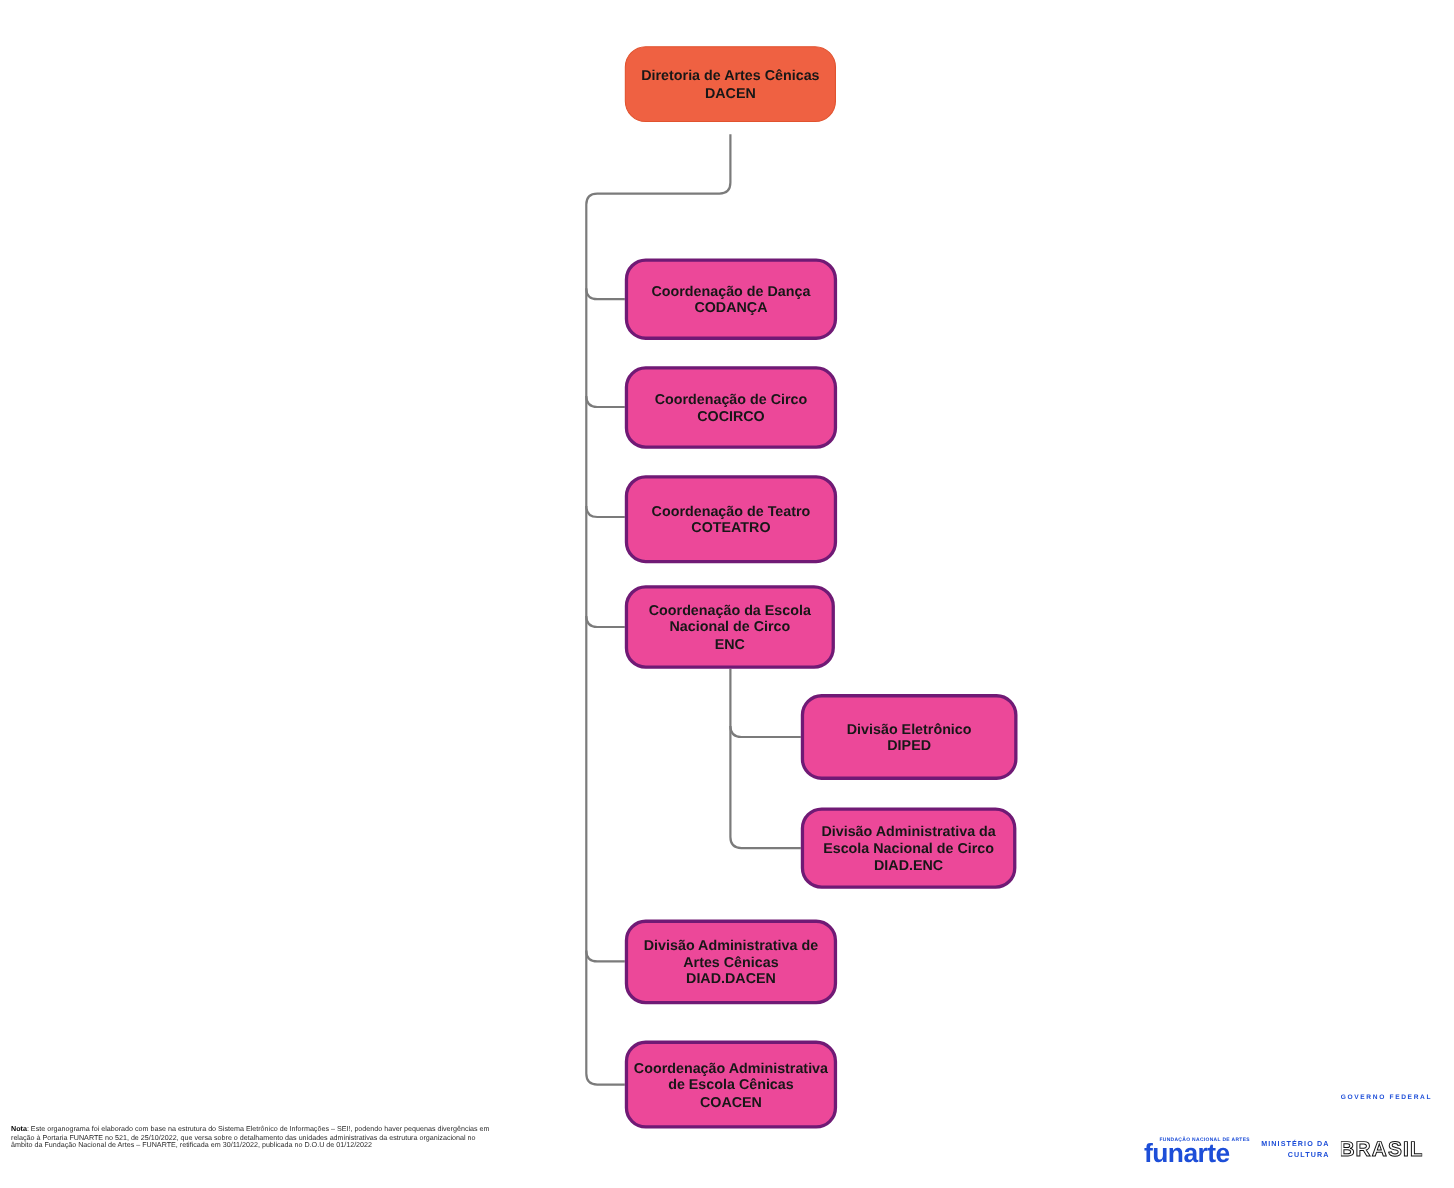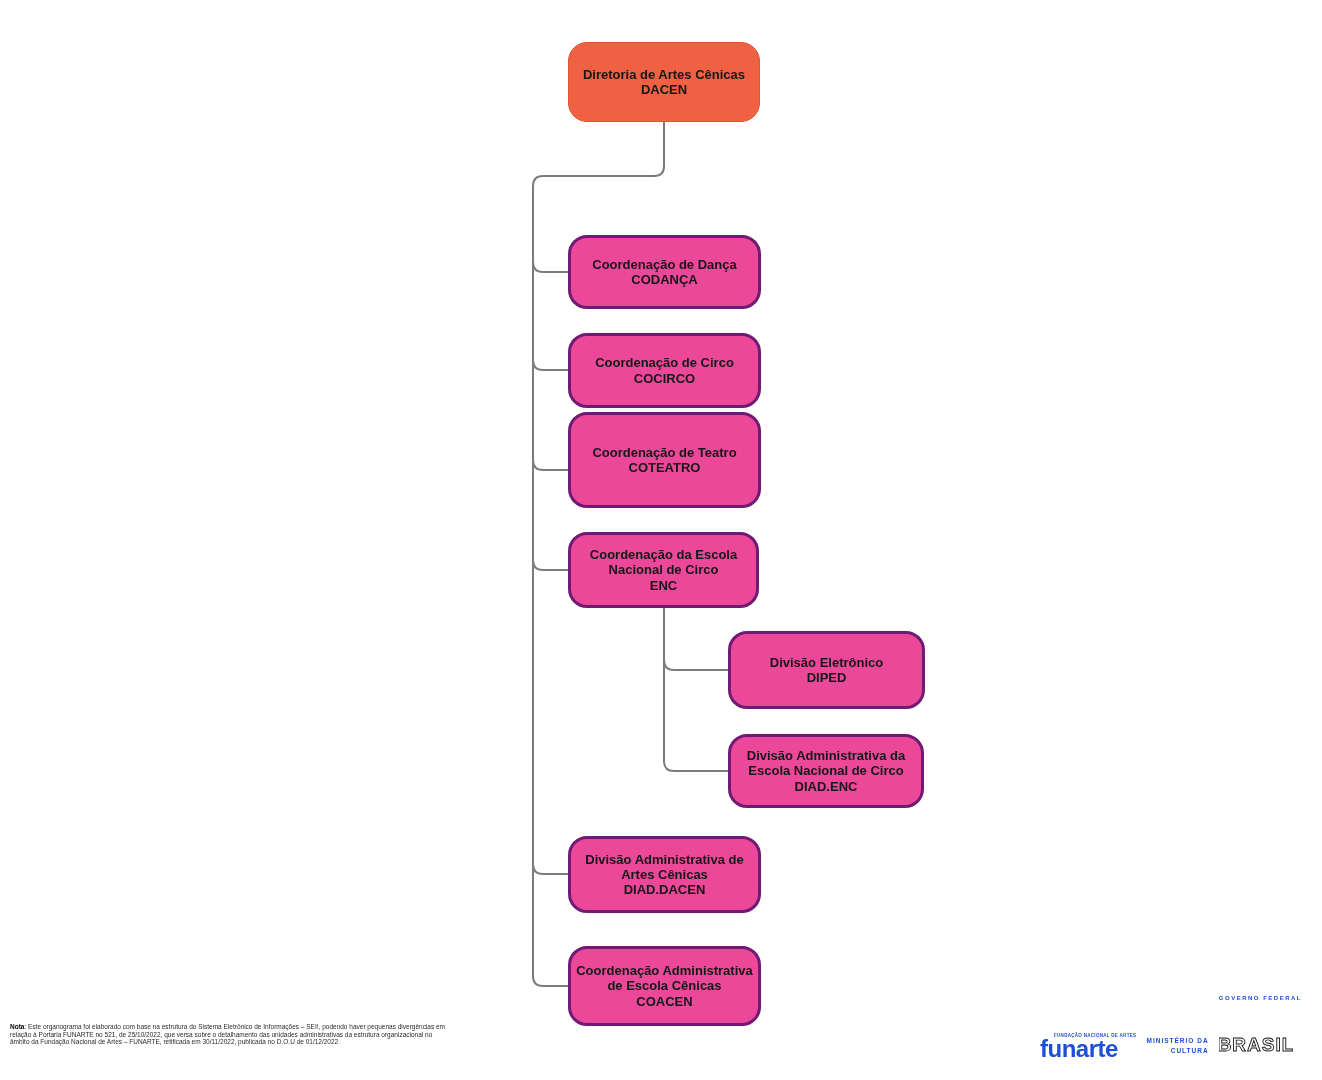--- a/index.html
+++ b/index.html
@@ -45,36 +45,36 @@
       <path d="M533,262 Q533,272 543,272 H568"></path>
       <path d="M533,360 Q533,370 543,370 H568"></path>
       <path d="M533,460 Q533,470 543,470 H568"></path>
       <path d="M533,560 Q533,570 543,570 H568"></path>
       <path d="M533,864 Q533,874 543,874 H568"></path>
       <path d="M664,608 V761 Q664,771 674,771 H728"></path>
       <path d="M664,660 Q664,670 674,670 H728"></path>
     </g>
   </svg>
 
-  <div class="node root" style="left:568px;top:42px;width:192px;height:80px;text-align:right;">
+  <div class="node root" style="left:568px;top:42px;width:192px;height:69px;text-align:right;">
     <span>Diretoria de Artes Cênicas</span>
     <span>DACEN</span>
   </div>
 
   <div class="node child" style="left:568px;top:235px;width:193px;height:74px;">
     <span>Coordenação de Dança</span>
     <span>CODANÇA</span>
   </div>
 
   <div class="node child" style="left:568px;top:333px;width:193px;height:75px;">
     <span>Coordenação de Circo</span>
     <span>COCIRCO</span>
   </div>
 
-  <div class="node child" style="left:568px;top:412px;width:193px;height:96px;">
+  <div class="node child" style="left:568px;top:432px;width:193px;height:80px;">
     <span>Coordenação de Teatro</span>
     <span>COTEATRO</span>
   </div>
 
   <div class="node child" style="left:568px;top:532px;width:191px;height:76px;">
     <span>Coordenação da Escola Nacional de Circo</span>
     <span>ENC</span>
   </div>
 
   <div class="node child" style="left:728px;top:631px;width:197px;height:78px;">

